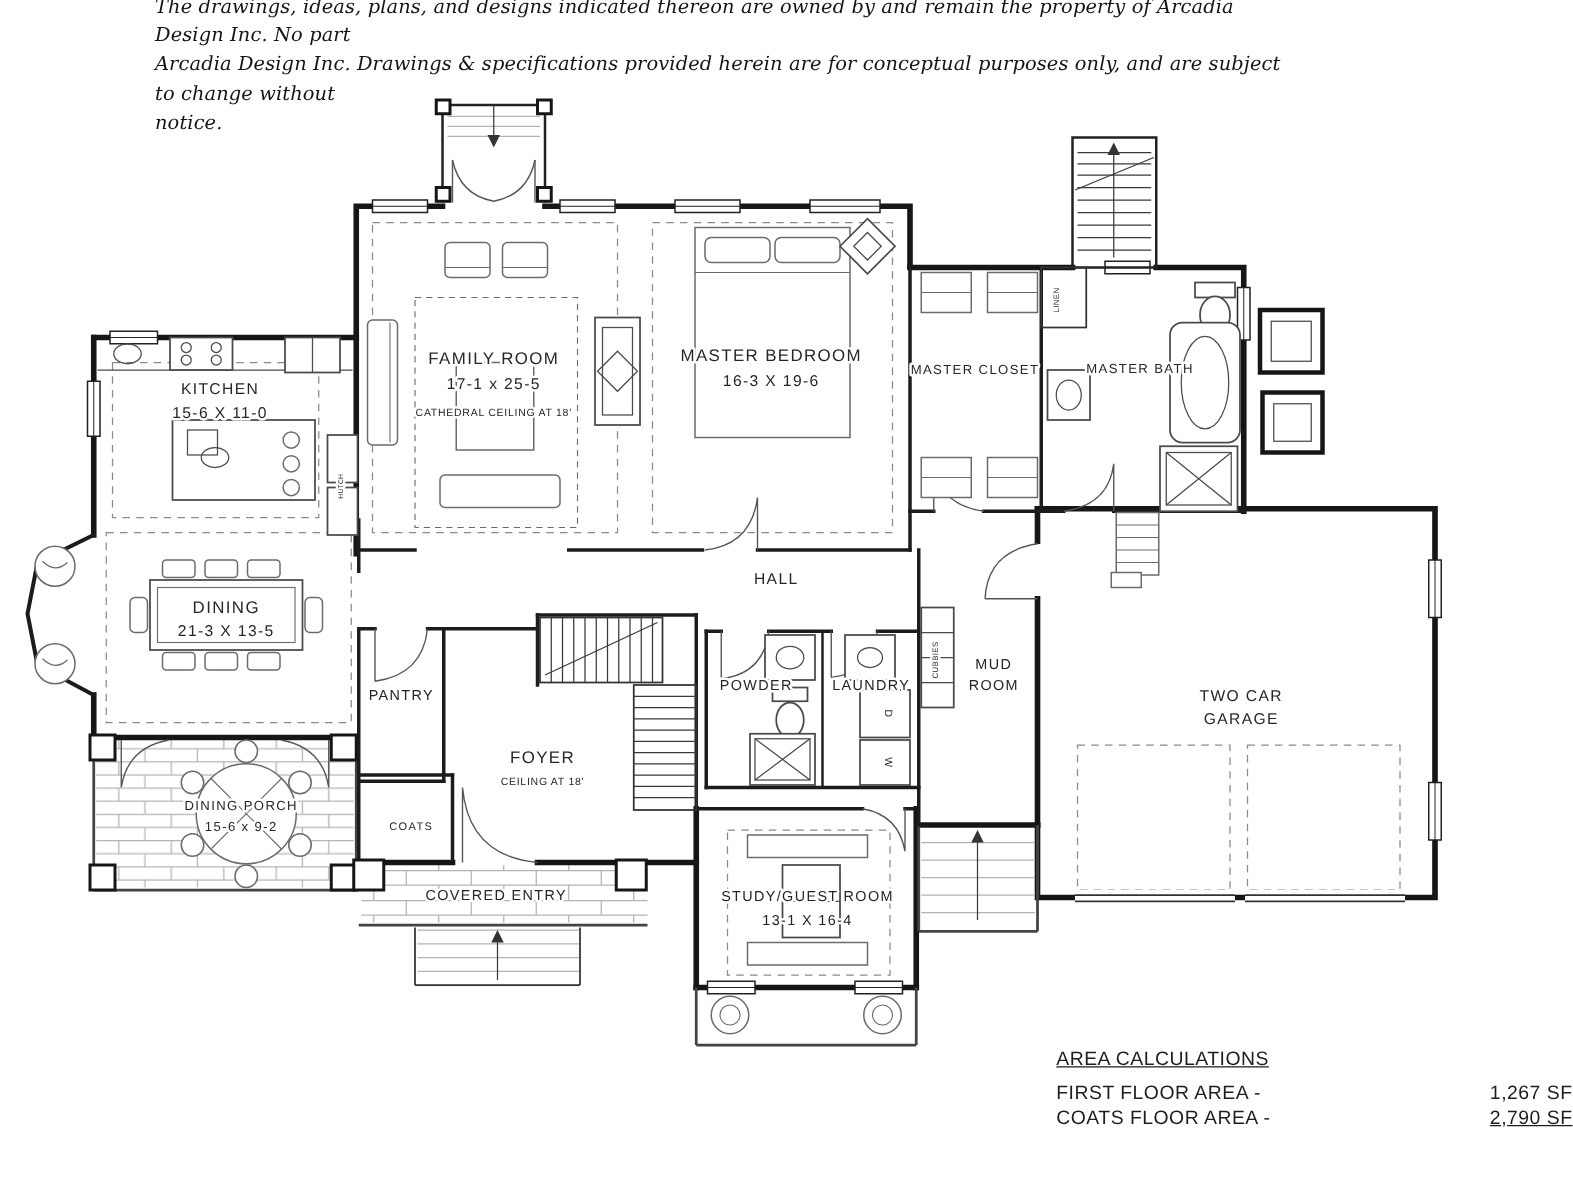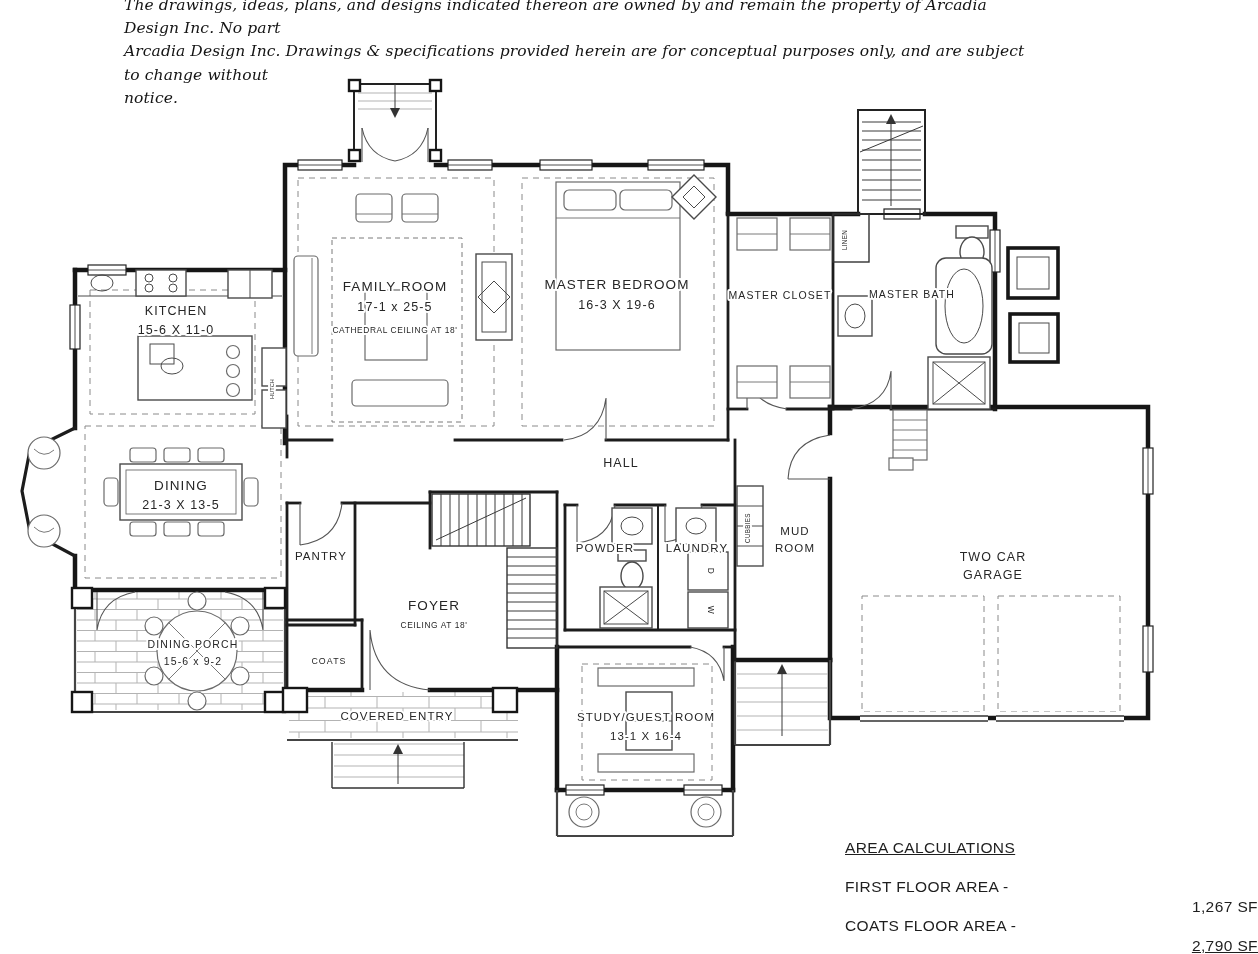--- a/index.html
+++ b/index.html
@@ -32,22 +32,22 @@
   text{font-family:"Liberation Sans",sans-serif;}
   .lb{fill:#262626;text-anchor:middle;letter-spacing:1.1px;
       paint-order:stroke;stroke:#fff;stroke-width:4px;stroke-linejoin:round;}
   .s13{font-size:13.5px;} .s12{font-size:12.5px;} .s11{font-size:11.5px;}
   .s10{font-size:10.5px;} .s8{font-size:8.4px;letter-spacing:0.6px;}
   .s6{font-size:6.3px;letter-spacing:0.3px;} .s5{font-size:5.4px;letter-spacing:0.2px;}
   .s8b{font-size:8.8px;}
   
   .area-calc{position:absolute;left:845px;top:839px;width:413px;color:#1e1e1e;
       letter-spacing:0.4px;font-size:15.5px;}
-  .area-title{display:inline-block;text-decoration:underline;margin-bottom:20px;}
-  .area-row{display:flex;justify-content:space-between;line-height:19.5px;flex-direction:column;}
+  .area-title{display:inline-block;text-decoration:underline;margin-bottom:8px;}
+  .area-row{display:flex;justify-content:space-between;line-height:19.5px;}
   .area-val{text-align:right;}
   .ul{text-decoration:underline;}
 </style>
 </head>
 <body>
 
 <div class="disclaimer">
   <div>The drawings, ideas, plans, and designs indicated thereon are owned by and remain the property of Arcadia Design Inc. No part</div>
   <div>Arcadia Design Inc. Drawings &amp; specifications provided herein are for conceptual purposes only, and are subject to change without</div>
   <div>notice.</div>

